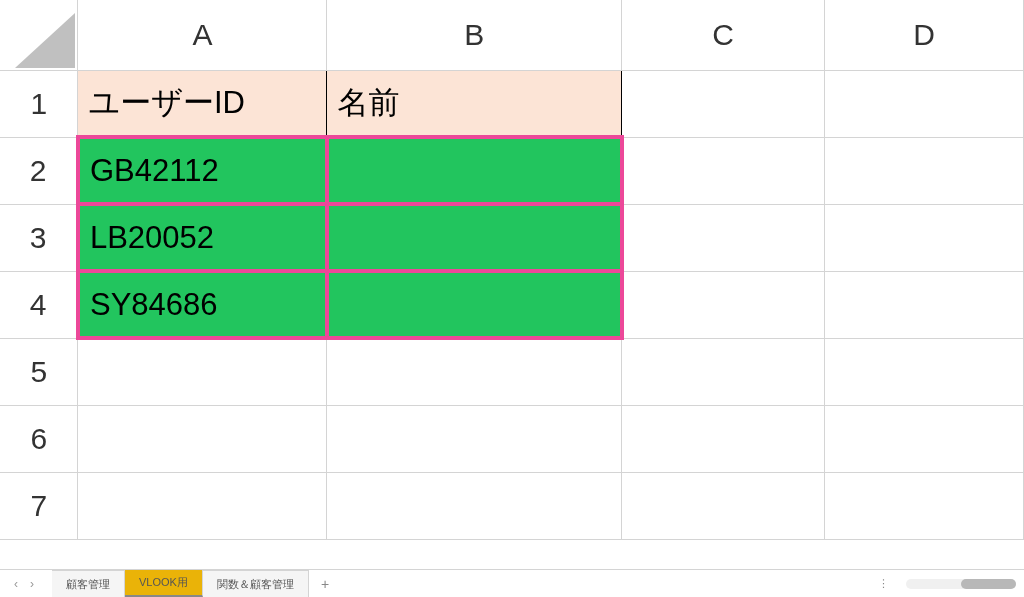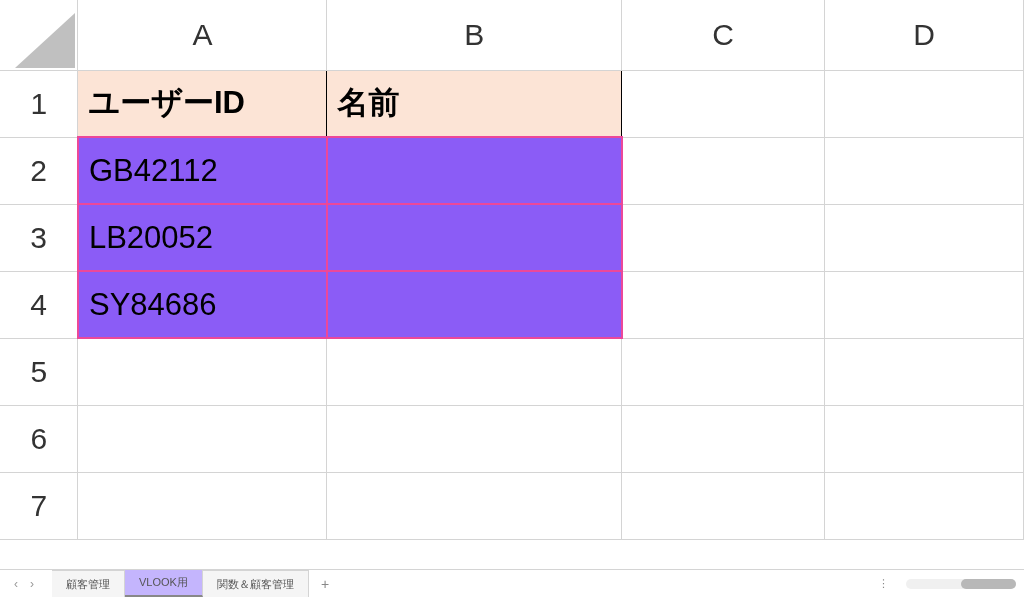--- a/index.html
+++ b/index.html
@@ -78,26 +78,26 @@
     .cell {
       border-right: 1px solid #d4d4d4;
       border-bottom: 1px solid #d4d4d4;
       padding: 0 10px;
       font-size: 31px;
       vertical-align: middle;
       background: #ffffff;
     }
     .cell.header-cell {
       background: #fce4d6;
-      font-weight: bold;
+      font-weight: normal;
       border: 1px solid #000;
     }
     .cell.data-cell-bordered {
-      border: 2px solid #ec4899;
-      background: #8b5cf6;
+      border: 4px solid #ec4899;
+      background: #22c55e;
     }
     .tab-bar {
       height: 28px;
       background: #ffffff;
       border-top: 1px solid #d4d4d4;
       display: flex;
       align-items: center;
       padding: 0 8px;
       font-size: 11px;
       position: relative;
@@ -124,21 +124,21 @@
       border-right: 1px solid #d4d4d4;
       cursor: pointer;
       color: #555;
       height: 100%;
       display: flex;
       align-items: center;
       background: #f5f5f5;
       border-top: 1px solid #d4d4d4;
     }
     .tab.active {
-      background: #c4b5fd;
+      background: #eab308;
       border-top: none;
       border-bottom: 2px solid #888;
       font-weight: normal;
     }
     .tab-add {
       padding: 0 12px;
       cursor: pointer;
       color: #888;
       font-size: 14px;
     }

